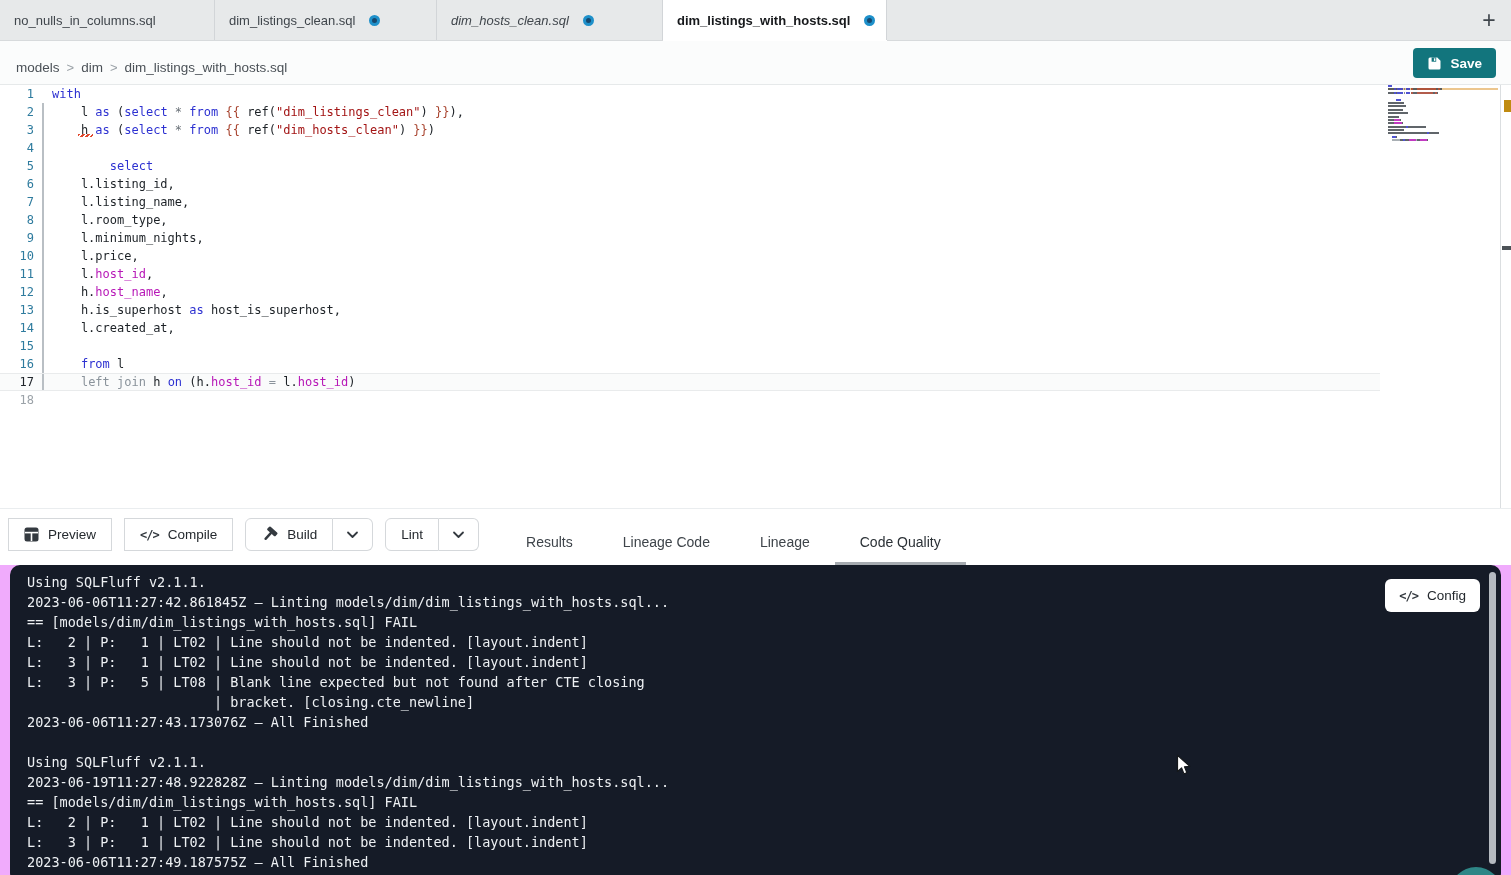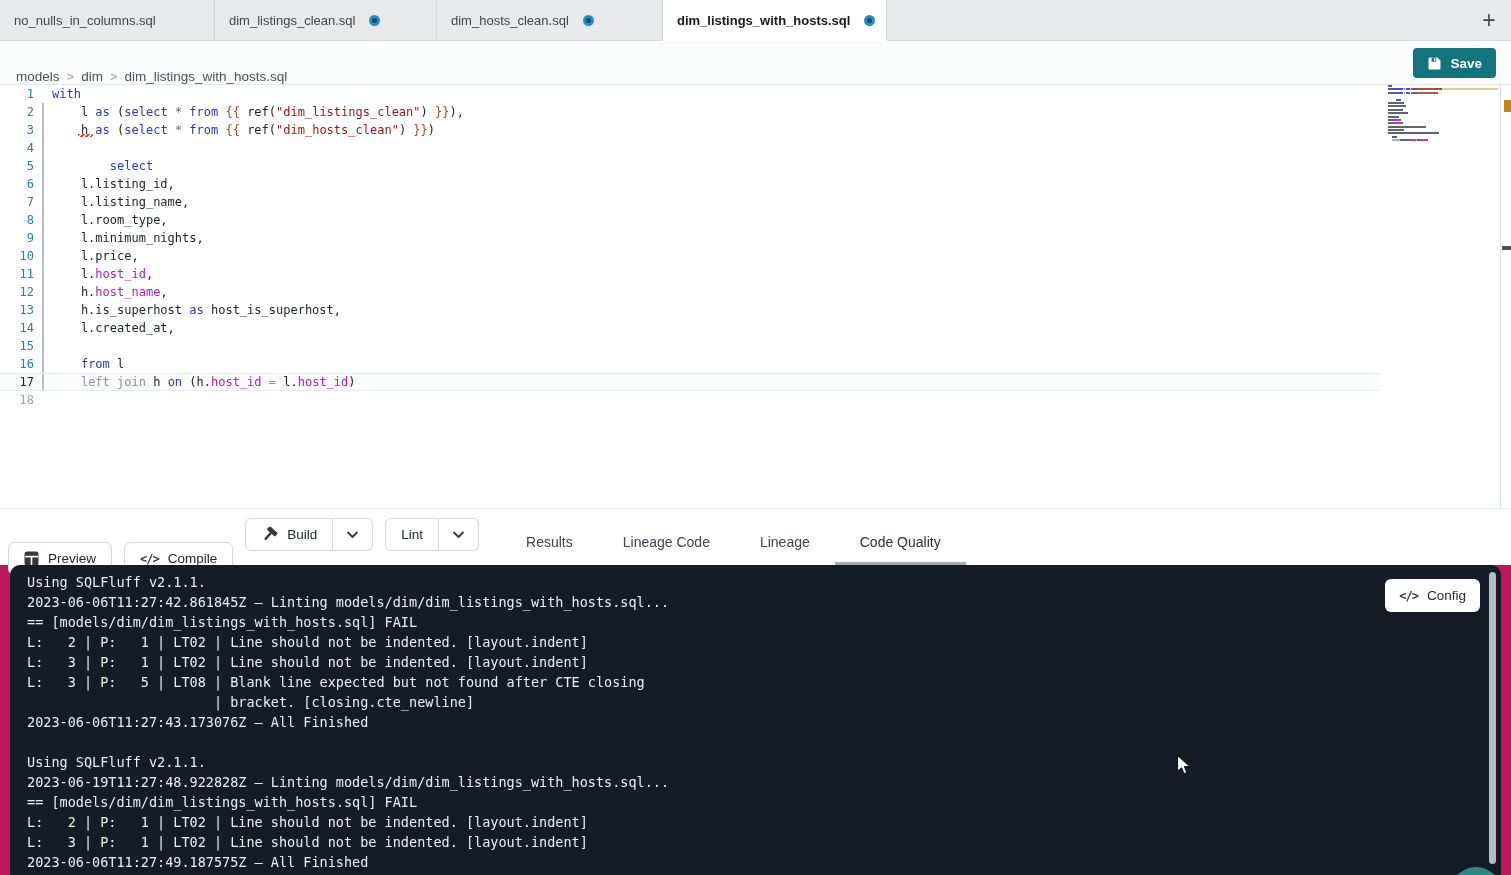--- a/index.html
+++ b/index.html
@@ -1,37 +1,37 @@
 <!DOCTYPE html>
 <html><head>
 <meta charset="utf-8">
 <style>
   * { margin:0; padding:0; box-sizing:border-box; }
   html,body { width:1511px; height:875px; overflow:hidden; background:#fff;
               font-family:"Liberation Sans", sans-serif; }
-  .screen { position:relative; width:1511px; height:875px; background:#be185d;padding-left:18px; }
+  .screen { position:relative; width:1511px; height:875px; background:#f0abfc;padding-left:18px; }
 
   
   .tabbar { position:absolute; left:0; top:0; width:1511px; height:41px;
             background:#e7e9ea; border-bottom:1px solid #d7dadc; display:flex; }
   .tab { height:40px; display:flex; align-items:center; padding:0 14px;
          border-right:1px solid #d2d5d8; font-size:13px; color:#40464c; cursor:pointer; }
   .tab .lbl { white-space:nowrap; }
   .tab.active { background:#fff; color:#16181b; font-weight:700;
                 box-shadow:0 2px 0 0 #fff; }
   .dot { width:11px; height:11px; border-radius:50%; background:#17486e;
          border:3px solid #1e90ca; margin-left:14px; flex:0 0 auto; }
   .newtab { position:absolute; right:6px; top:4px; width:32px; height:32px;
             background:transparent; border:none; font-size:23px; font-weight:300;
             color:#3f454b; cursor:pointer; line-height:30px; }
 
   
   .crumbbar { position:absolute; left:0; top:41px; width:1511px; height:44px;
               background:#fbfcfc; border-bottom:1px solid #e6e9ea; }
-  .breadcrumb { position:absolute; left:16px; top:13px; height:44px;
+  .breadcrumb { position:absolute; left:16px; top:4px; height:44px;
                 display:flex; align-items:center; font-size:13.5px; color:#4b5157; }
   .crumb { cursor:pointer; }
   .crumb-sep { color:#9aa1a7; margin:0 7px; font-size:13px; }
   .save { position:absolute; right:15px; top:7px; height:30px; padding:0 14px;
           background:#12757d; color:#fff; border:none; border-radius:4px;
           font-size:13.5px; font-weight:700; display:flex; align-items:center;
           gap:8px; cursor:pointer; font-family:"Liberation Sans",sans-serif; }
 
   
   .editor { position:absolute; left:0; top:85px; width:1511px; height:423px;
@@ -66,24 +66,24 @@
                  background:#dbdee0; }
   .ruler-warn { position:absolute; left:1504px; top:15px; width:7px; height:12px;
                 background:#c08b10; }
   .ruler-cursor { position:absolute; left:1502px; top:161px; width:10px; height:4px;
                   background:#4c5257; }
 
   
   .toolbar { position:absolute; left:0; top:508px; width:1511px; height:57px;
              background:#fff; border-top:1px solid #eaedef; display:flex;
              align-items:flex-start; padding:9px 0 0 8px; }
-  .btn { height:33px; background:#fff; border:1px solid #d5d8db; border-radius:6px;
+  .btn { height:33px; background:#fff; border:1px solid #d5d8db; border-radius:0;
          display:inline-flex; align-items:center; gap:9px; padding:0 15px;
          font-size:13.5px; color:#24292e; cursor:pointer;
-         font-family:"Liberation Sans",sans-serif;margin-top:24px; }
+         font-family:"Liberation Sans",sans-serif; }
   .btn + .btn, .group { margin-left:12px; }
   .group { display:inline-flex; }
   .group .btn { margin:0; border-radius:6px 0 0 6px; }
   .group .drop { border-radius:0 6px 6px 0; border-left:none; padding:0 13px; }
   .codeicon { font-family:"DejaVu Sans Mono",monospace; font-weight:700; font-size:12px;
               color:#343a40; letter-spacing:-1px; }
   .paneltabs { display:flex; margin-left:22px; height:47px;text-align:center; }
   .ptab { padding:0 25px; display:flex; align-items:center; font-size:14px;
           color:#3e444a; cursor:pointer; position:relative; }
   .ptab.active { color:#2b3136; }
@@ -115,21 +115,21 @@
 
   <header class="tabbar">
     <div id="tabs" style="display:flex">
         <div class="tab" style="width: 215px;">
           <span class="lbl">no_nulls_in_columns.sql</span>
         </div>
         <div class="tab" style="width: 222px;">
           <span class="lbl">dim_listings_clean.sql</span>
           <span class="dot"></span>
         </div>
-        <div class="tab" style="width: 226px;">
+        <div class="tab" style="width: 226px; font-style: italic;">
           <span class="lbl">dim_hosts_clean.sql</span>
           <span class="dot"></span>
         </div>
         <div class="tab active" style="width: 224px;">
           <span class="lbl">dim_listings_with_hosts.sql</span>
           <span class="dot"></span>
         </div>
       </div>
     <button class="newtab">+</button>
   </header>

